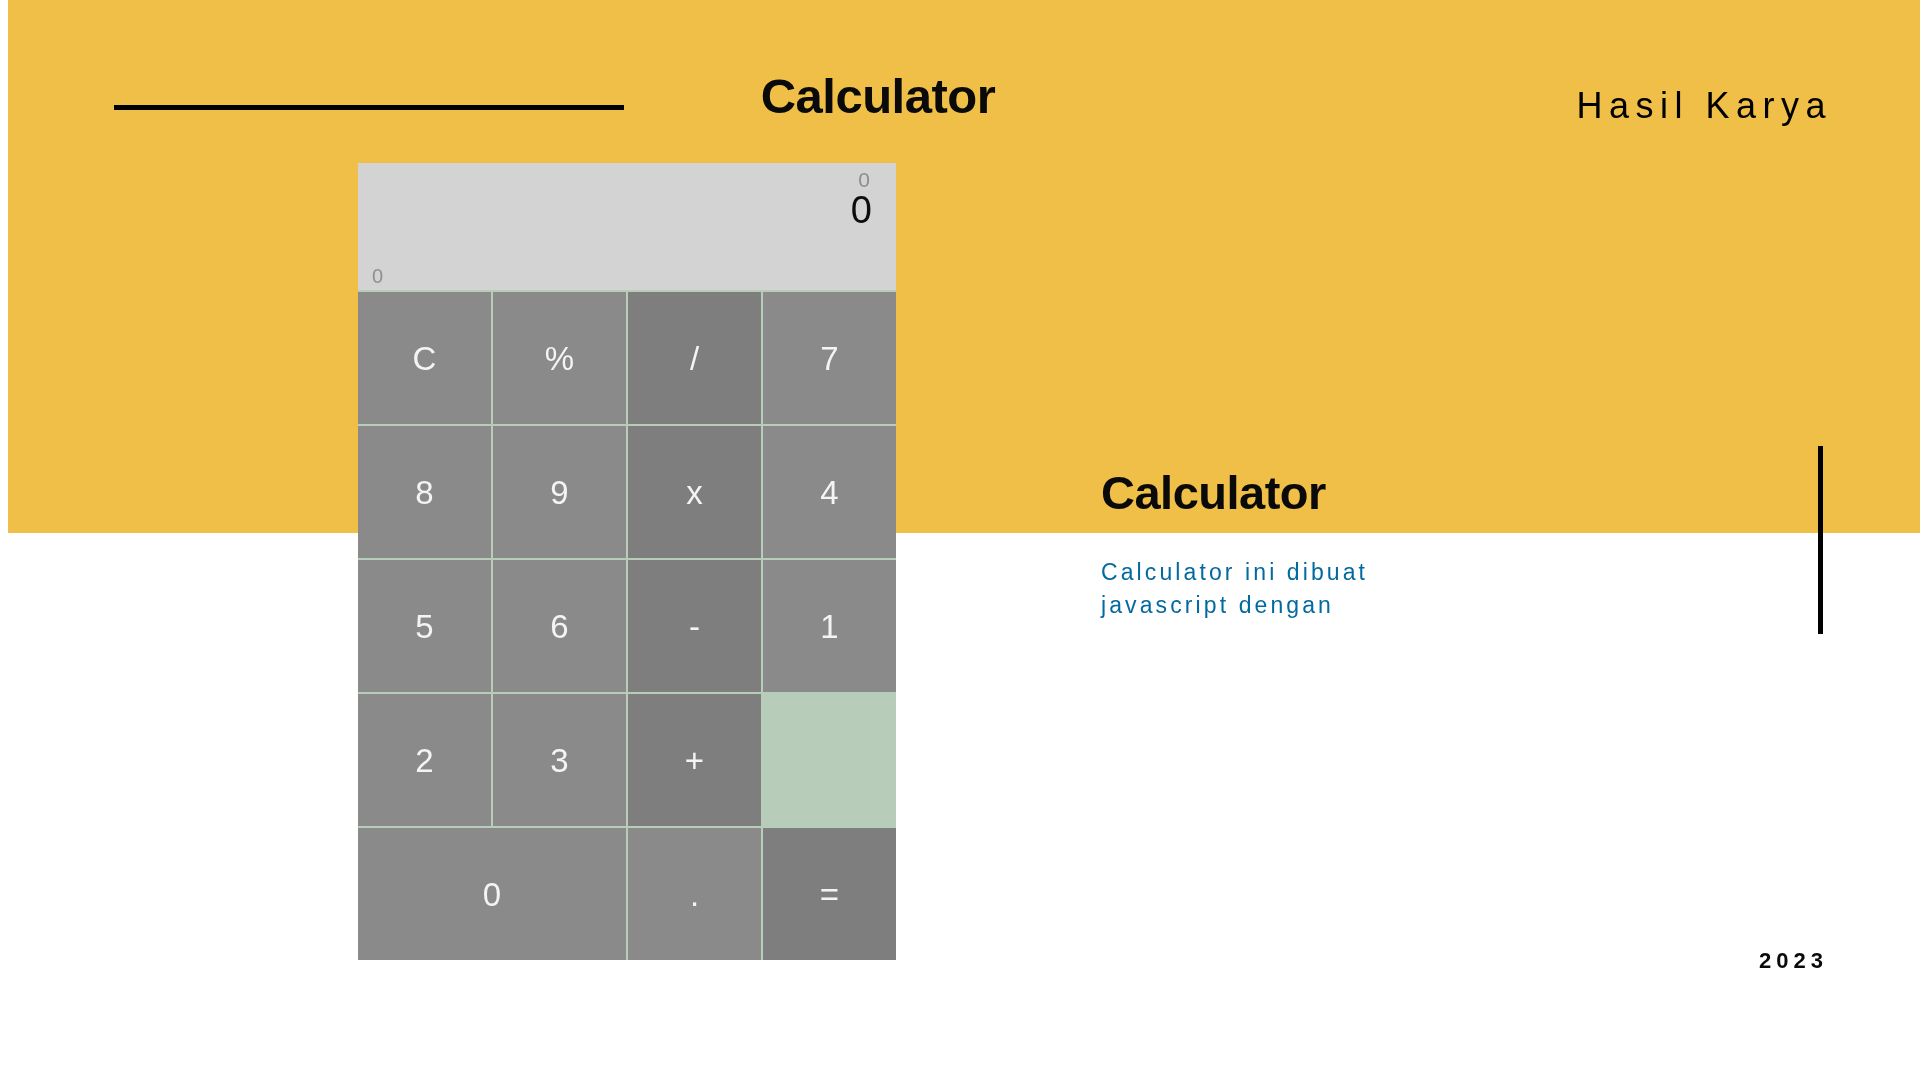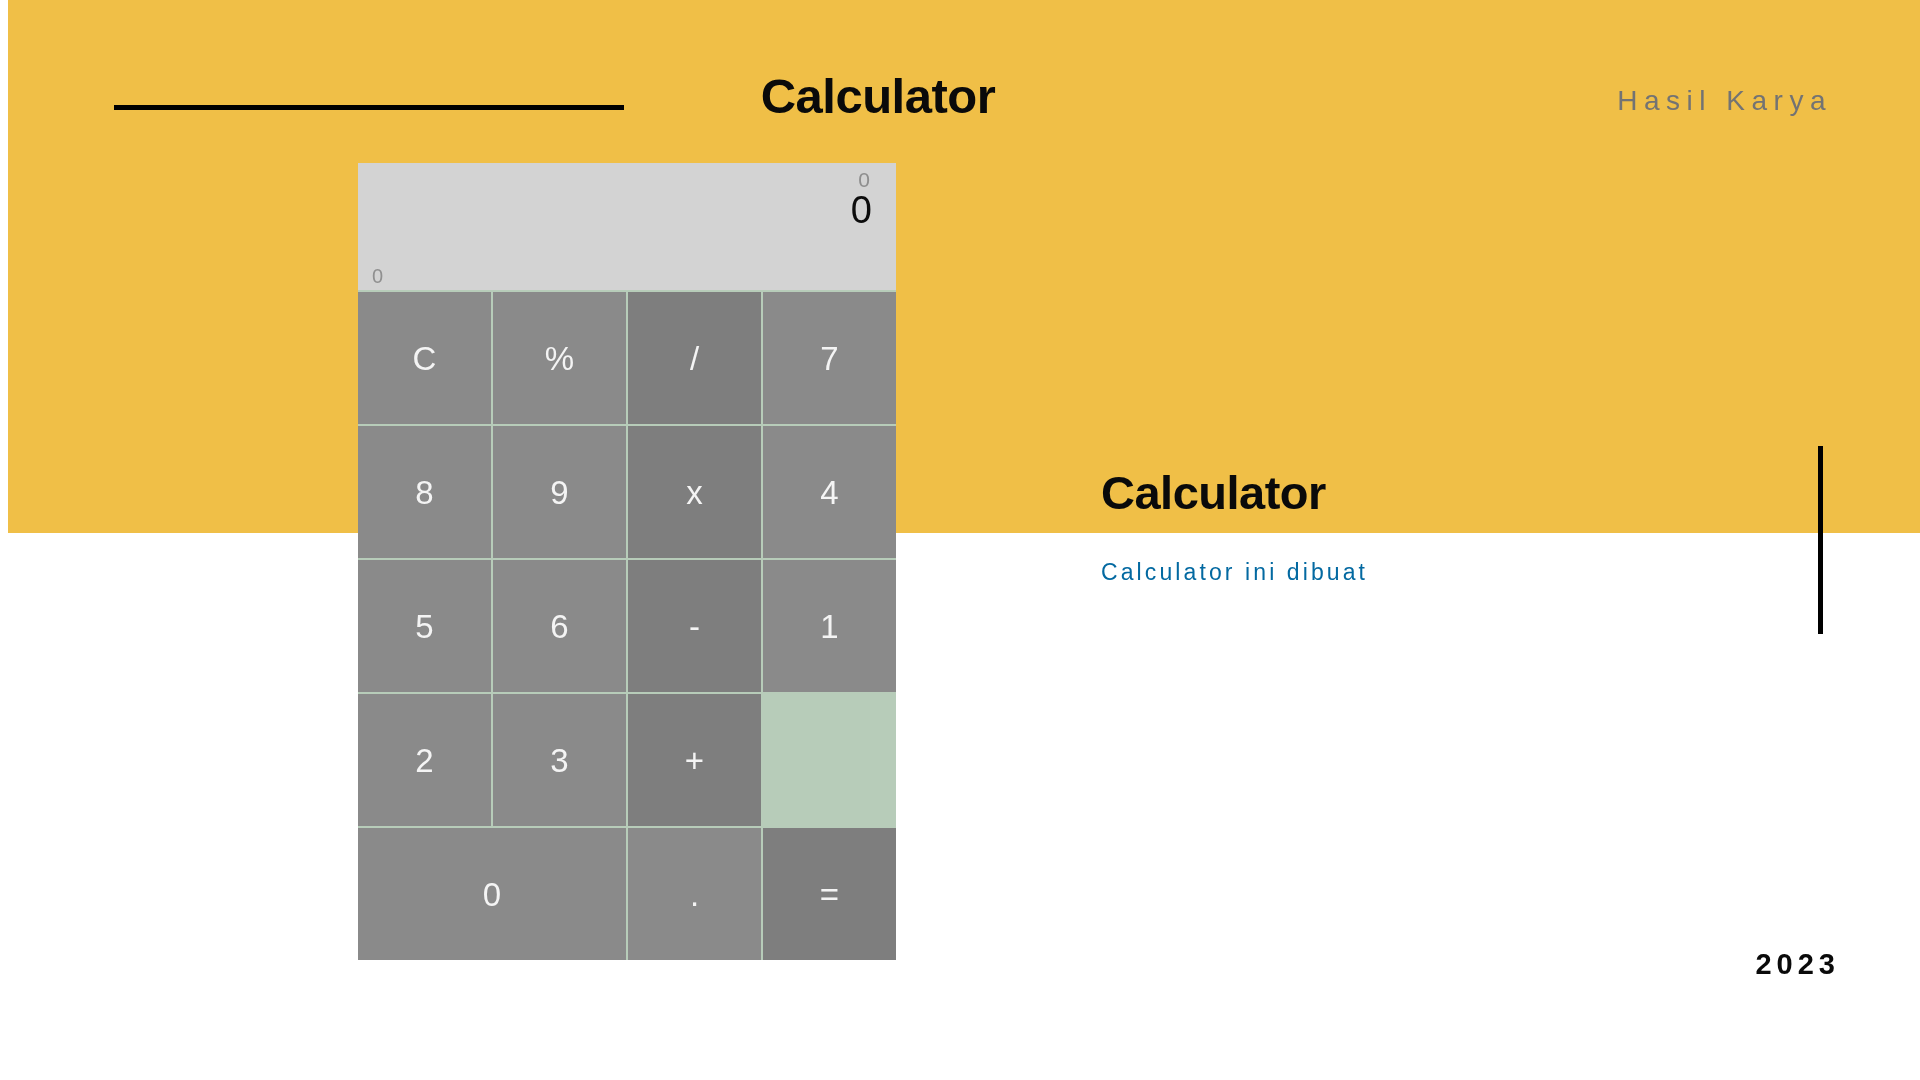--- a/index.html
+++ b/index.html
@@ -53,24 +53,24 @@
     font-weight: 700;
     letter-spacing: -0.5px;
     color: #0a0a0a;
     line-height: 1.1;
     white-space: nowrap;
   }
   .header-eyebrow {
     position: absolute;
     right: 96px;
     top: 85px;
-    font-size: 28px;
+    font-size: 36px;
     font-weight: 300;
     letter-spacing: 6.5px;
-    color: #737373;
+    color: #000000;
     white-space: nowrap;
   }
 
   
   .calculator {
     position: absolute;
     left: 350px;
     top: 163px;
     width: 538px;
     height: 797px;
@@ -182,23 +182,23 @@
     position: absolute;
     left: 1810px;
     top: 446px;
     width: 5px;
     height: 188px;
     background: #000000;
   }
 
   .year {
     position: absolute;
-    right: 88px;
+    right: 100px;
     top: 948px;
-    font-size: 29px;
+    font-size: 22px;
     font-weight: 700;
     letter-spacing: 5px;
     color: #0a0a0a;
     white-space: nowrap;
   }
 </style>
 </head>
 <body>
 
 <div class="slide">
@@ -239,19 +239,20 @@
         <button class="key dot">.</button>
         <button class="key op">=</button>
       </div>
 
   </div>
 
   <div class="desc-title">Calculator</div>
 
   <div class="desc-body" id="desc-body">
       <span class="desc-body-line">Calculator ini dibuat</span>
+      <span class="desc-body-line">javascript dengan</span>
     </div>
 
   <div class="accent-line"></div>
 
   <div class="year">2023</div>
 
 </div>
 
 </body></html>

